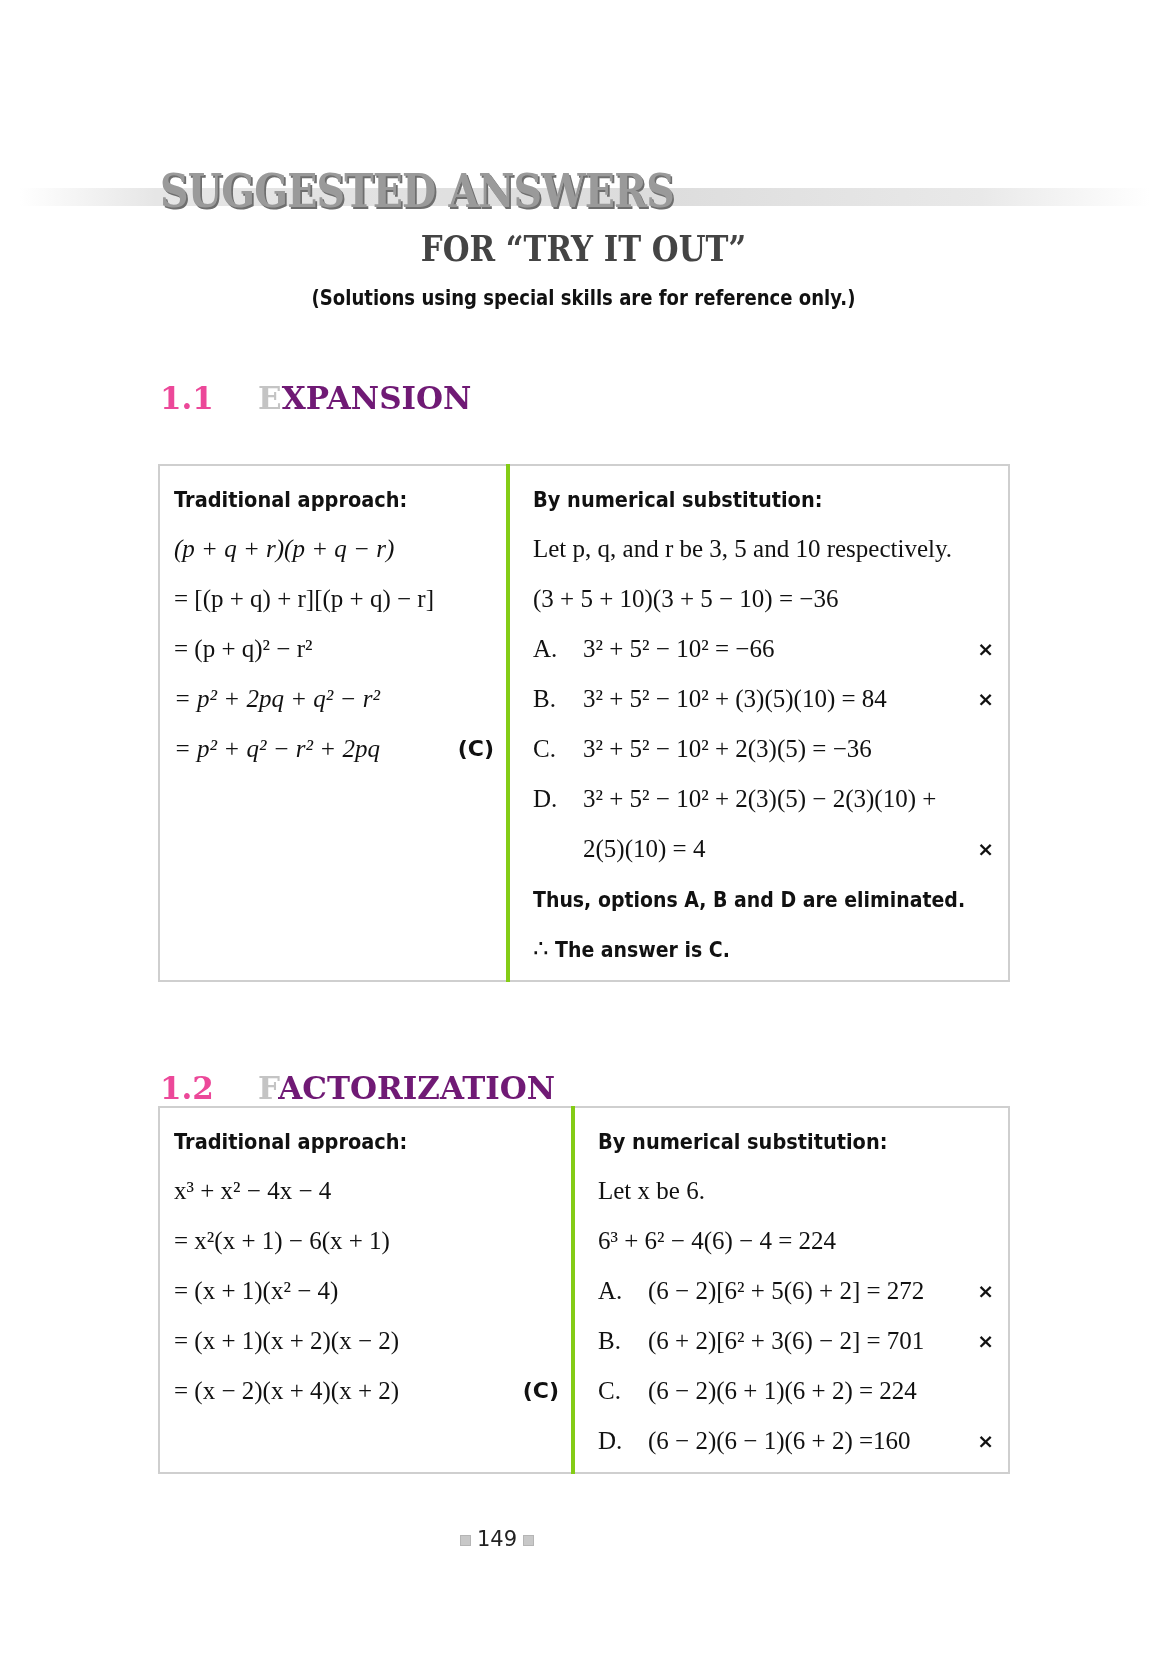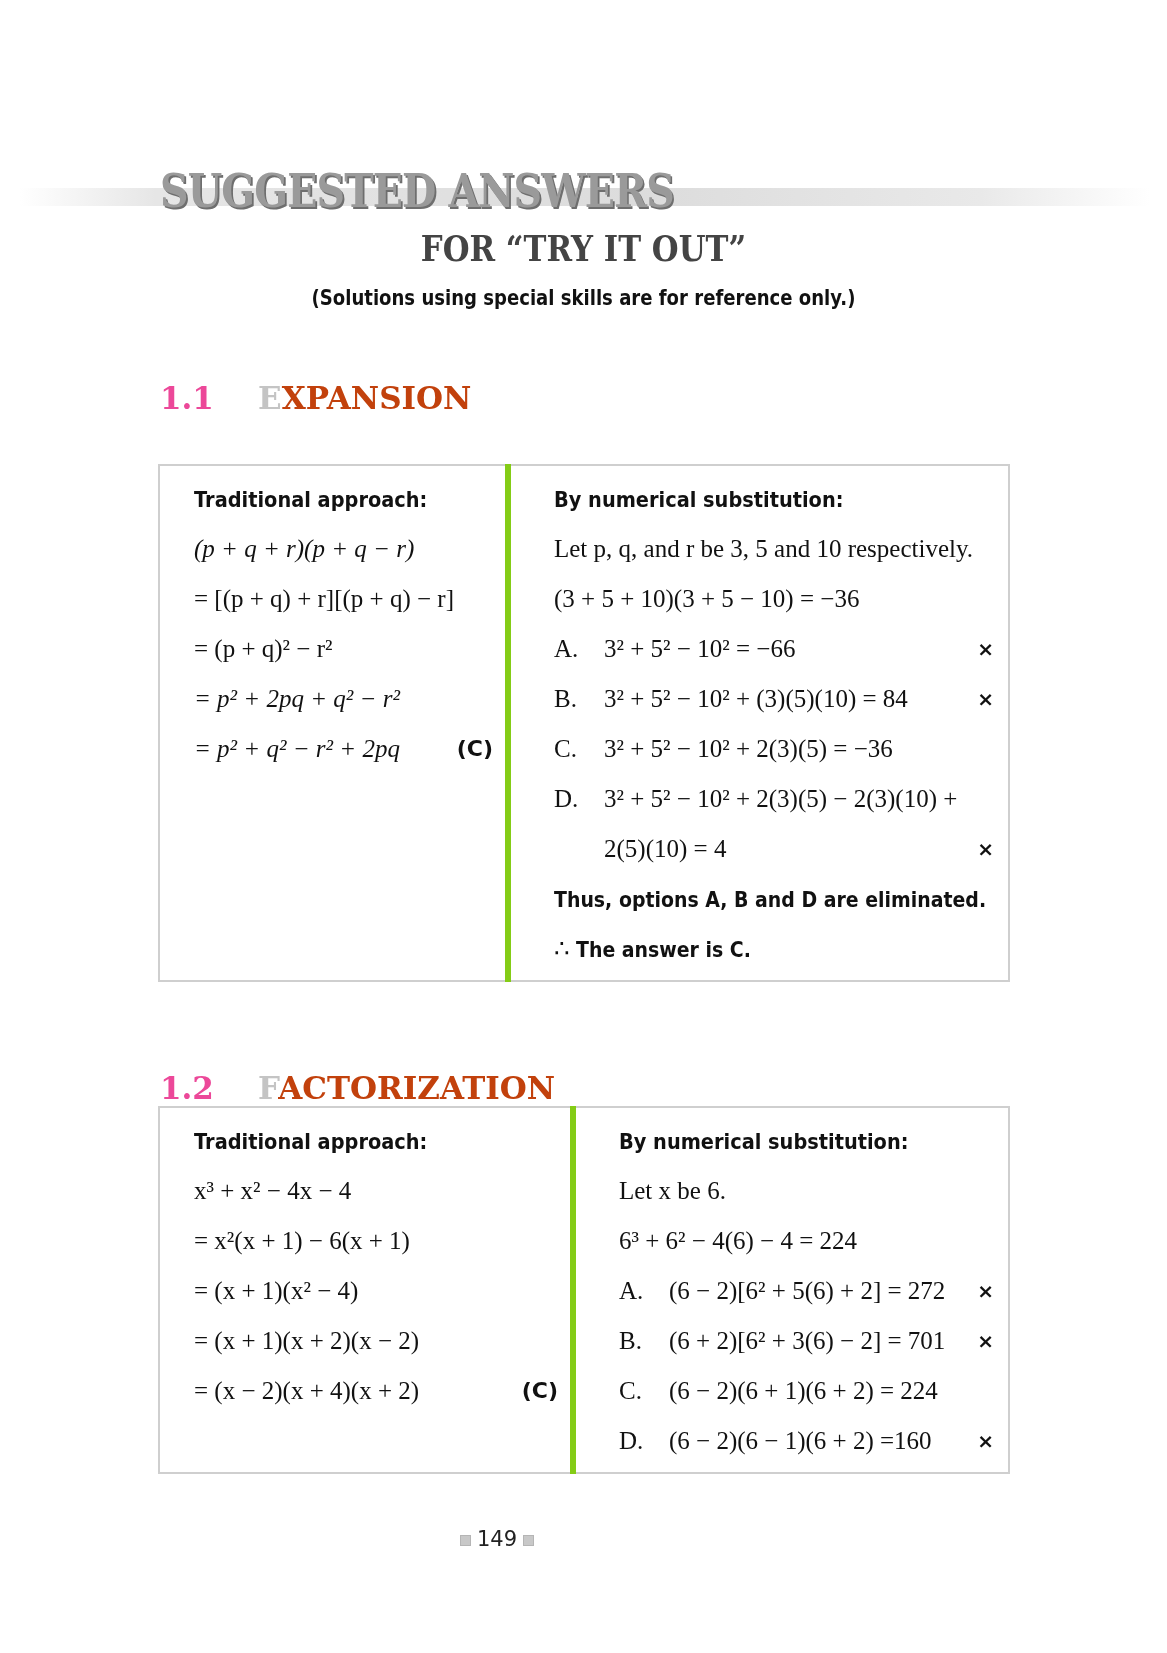--- a/index.html
+++ b/index.html
@@ -14,31 +14,31 @@
   .sub-title { position: absolute; left: 0; width: 1167px; top: 228px; text-align: center; margin: 0;
     font-family: "DejaVu Serif", serif; font-weight: bold; font-size: 35px; color: #444;
     transform: scaleX(0.88); white-space: nowrap; }
   .note { position: absolute; left: 0; width: 1167px; top: 286px; text-align: center;
     font-family: "DejaVu Sans", sans-serif; font-weight: bold; font-size: 21px; color: #111;
     transform: scaleX(0.86); white-space: nowrap; }
 
   .section-heading { position: absolute; left: 160px; font-family: "DejaVu Serif", serif; font-weight: bold; font-size: 31px; white-space: nowrap; }
   .sec-num { color: #ec4899; display: inline-block; width: 98px; }
   .sec-first { color: #c4c4c4; }
-  .sec-rest { color: #c2410c; }
+  .sec-rest { color: #701a75; }
   #sec1 { top: 380px; }
   #sec2 { top: 1070px; }
 
   table.sol { position: absolute; border-collapse: collapse; border: 2px solid #cfcfcf; table-layout: fixed; }
   table.sol td { vertical-align: top; padding: 8px 14px 6px 14px; }
-  table.sol td + td { border-left: 6px solid #84cc16; padding-left: 23px; }
+  table.sol td + td { border-left: 4px solid #84cc16; padding-left: 23px; }
   #tbl1 { left: 158px; top: 464px; width: 850px; height: 502px; }
   #tbl2 { left: 158px; top: 1106px; width: 850px; height: 352px; }
 
-  .line { height: 50px; line-height: 50px; font-size: 25px; white-space: nowrap; position: relative; margin-left: 20px; }
+  .line { height: 50px; line-height: 50px; font-size: 25px; white-space: nowrap; position: relative; }
   .head { font-family: "DejaVu Sans", sans-serif; font-weight: bold; font-size: 22px; transform: scaleX(0.88); transform-origin: left center; }
   .bold-sans { font-family: "DejaVu Sans", sans-serif; font-weight: bold; font-size: 22px; transform: scaleX(0.86); transform-origin: left center; }
   .ans { position: absolute; right: 0; top: 0; font-family: "DejaVu Sans", sans-serif; font-weight: bold; font-size: 22px; }
   .cross { position: absolute; right: 0; top: 0; font-family: "DejaVu Sans", sans-serif; font-weight: bold; font-size: 20px; }
   .opt-label { display: inline-block; width: 50px; }
   .indent { padding-left: 50px; }
   .therefore { font-family: "DejaVu Sans", sans-serif; }
 
   .page-num { position: absolute; top: 1527px; left: 0; width: 994px; text-align: center; font-family: "DejaVu Sans", sans-serif; font-size: 21px; color: #222; }
   .sq { display: inline-block; width: 9px; height: 9px; background: #c8c8c8; border: 1px solid #b5b5b5; vertical-align: middle; margin: 0 6px; }

